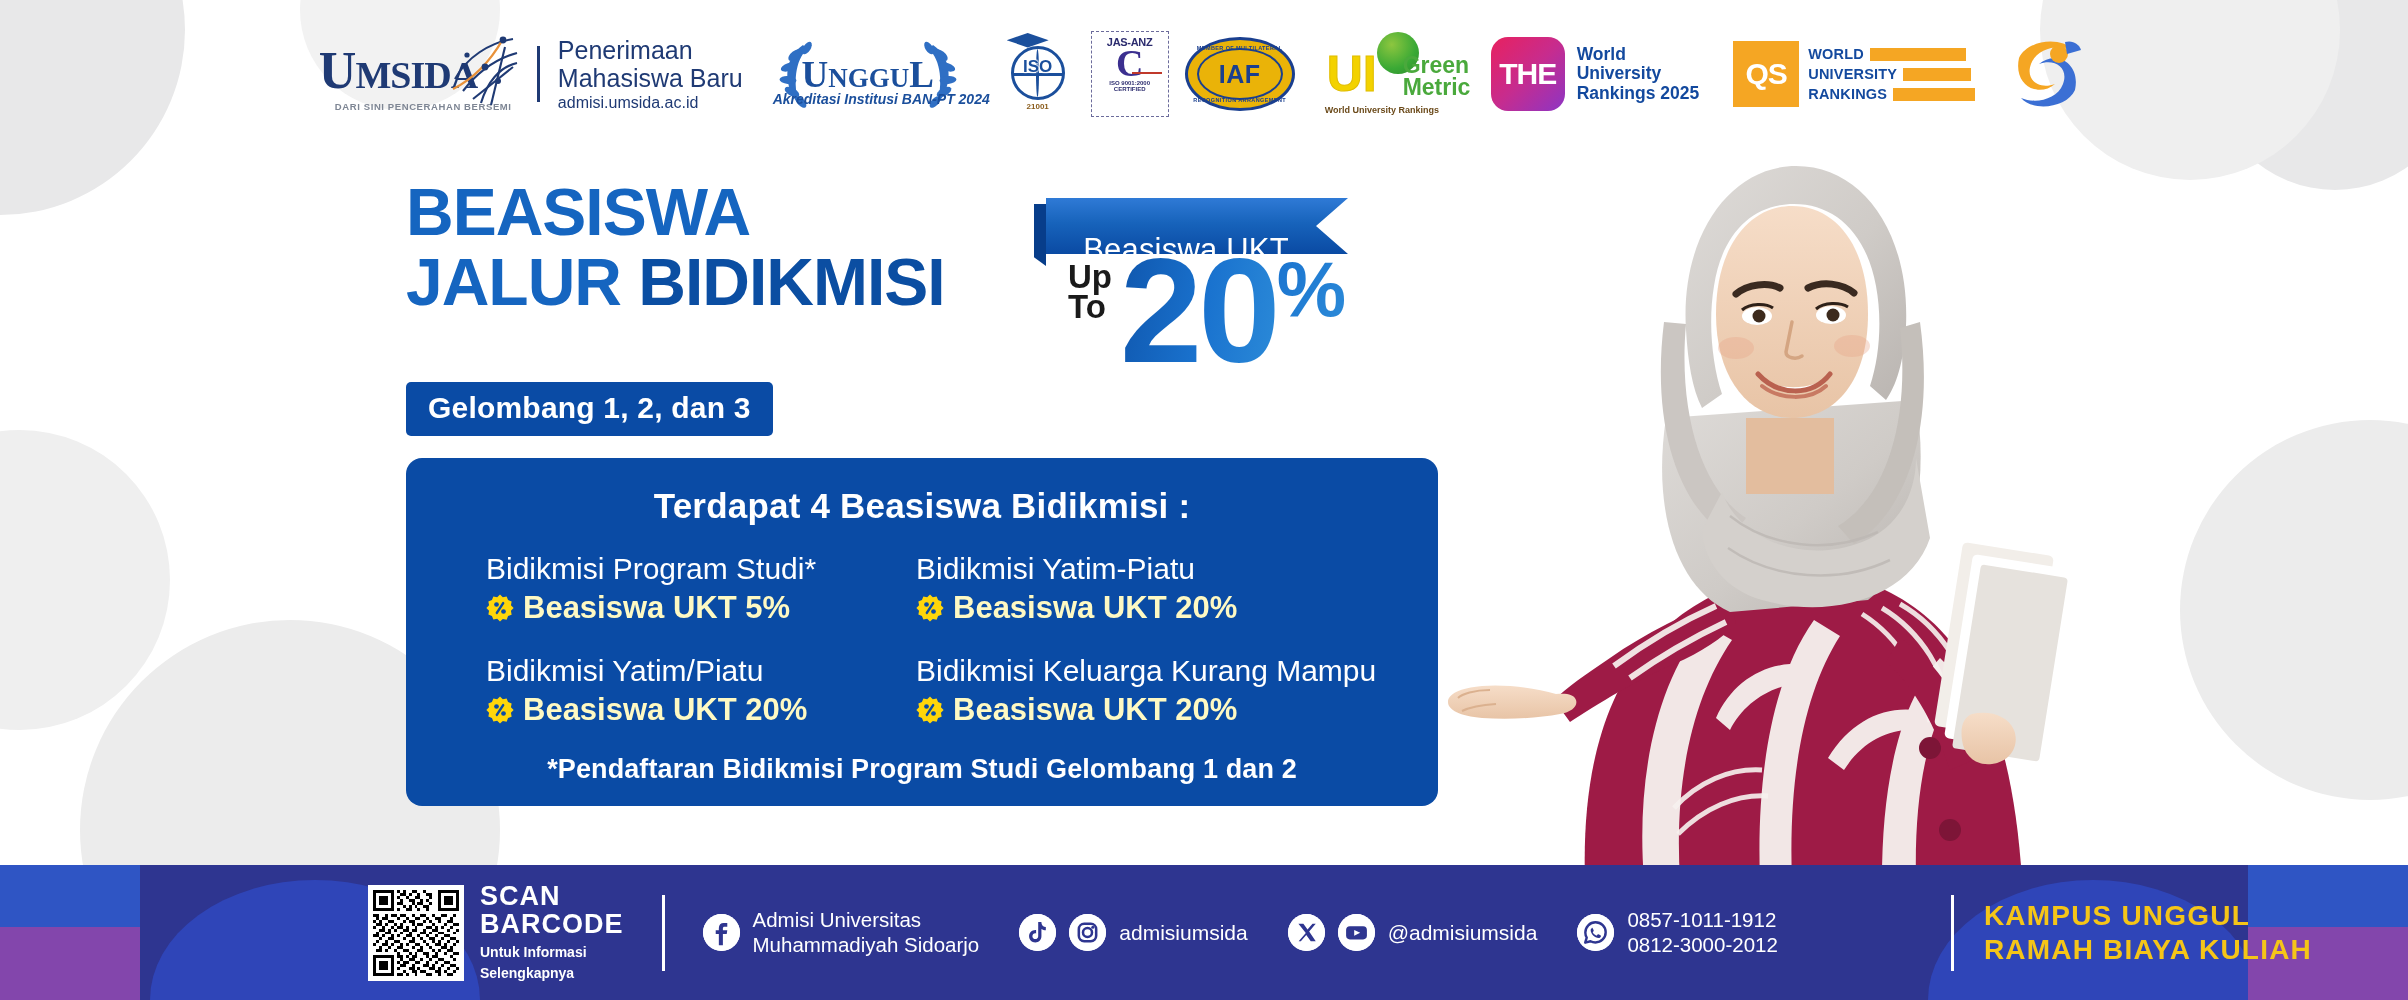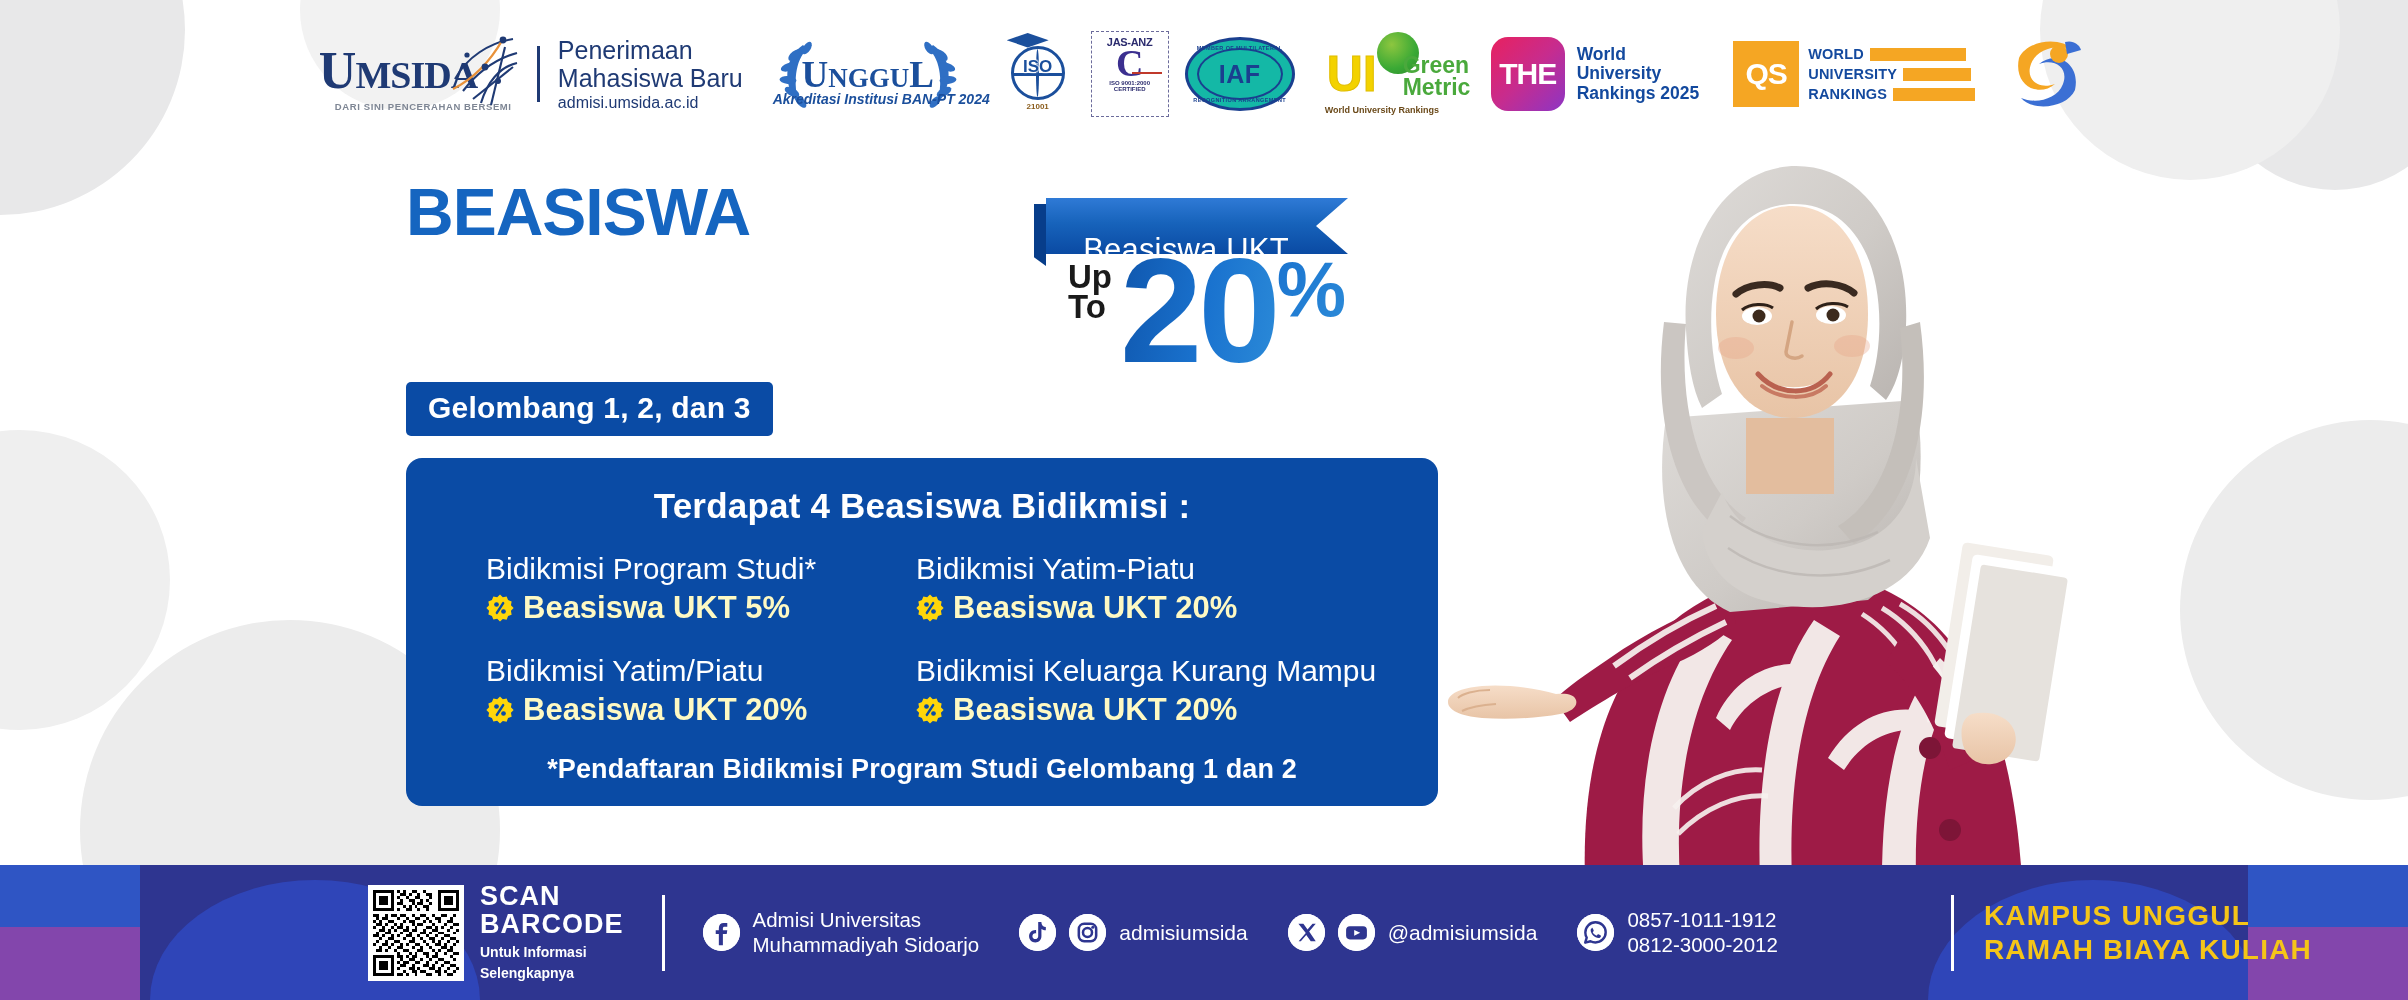--- a/index.html
+++ b/index.html
@@ -97,21 +97,21 @@
                align-items:center; justify-content:flex-start; padding-top:4px;}
   .jas-top { font-size:11px; font-weight:700; color:#2b2b6e; letter-spacing:-.3px;}
   .jas-c { font-family:"Liberation Serif",serif; font-size:38px; font-weight:700;
            color:#3b2f8f; line-height:.88; margin-top:-1px;}
   .jas-bar { position:absolute; left:40px; top:40px; width:30px; height:2px; background:#c0392b;}
   .jas-b1 { font-size:6px; font-weight:700; color:#2b2b6e; }
   .jas-b2 { font-size:6px; font-weight:700; color:#2b2b6e; }
 
   
   .iaf-block { width:110px; height:74px; margin-left:16px; border-radius:50%;
-               border:3px solid #1a3f8f; background:#14b8a6; position:relative;
+               border:3px solid #1a3f8f; background:#eab308; position:relative;
                display:flex; align-items:center; justify-content:center;}
   .iaf-inner { width:86px; height:52px; border-radius:50%; border:2px solid #1a3f8f;
                display:flex; align-items:center; justify-content:center;}
   .iaf-txt { font-size:25px; font-weight:700; color:#1a3f8f; letter-spacing:.5px;}
   .iaf-top,.iaf-bot { position:absolute; left:0; right:0; text-align:center;
                       font-size:5.5px; font-weight:700; color:#1a3f8f; letter-spacing:.4px;}
   .iaf-top { top:5px; } .iaf-bot { bottom:5px; }
 
   
   .uigm-block { margin-left:30px; position:relative; width:146px; height:84px; }
@@ -408,20 +408,21 @@
         <path d="M14 26 C22 8 56 4 68 18 C54 12 32 16 26 32 C20 48 34 58 50 52 C34 66 8 54 14 26 Z" fill="#f5a623"></path>
         <path d="M70 58 C62 76 28 80 16 66 C30 72 52 68 58 52 C64 36 50 26 34 32 C50 18 76 30 70 58 Z" fill="#3b6fd4"></path>
         <circle cx="54" cy="22" r="9" fill="#f5a623"></circle>
         <path d="M60 10 C68 8 74 12 76 18 L62 22 Z" fill="#3b6fd4"></path>
       </svg>
     </div>
   </div>
 
   <div class="headline">
     <div class="h-line h-l1">BEASISWA</div>
+    <div class="h-line h-l2"><span class="lighter">JALUR </span><span>BIDIKMISI</span></div>
   </div>
 
   <div class="gel-badge">Gelombang 1, 2, dan 3</div>
 
   <div class="ribbon-wrap">
     <div class="ribbon-tail"></div>
     <div class="ribbon-shape">
       <span>Beasiswa UKT</span>
     </div>
   </div>

